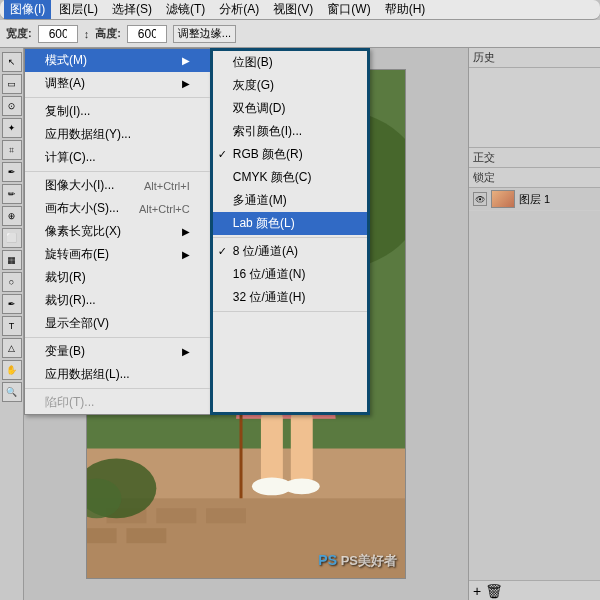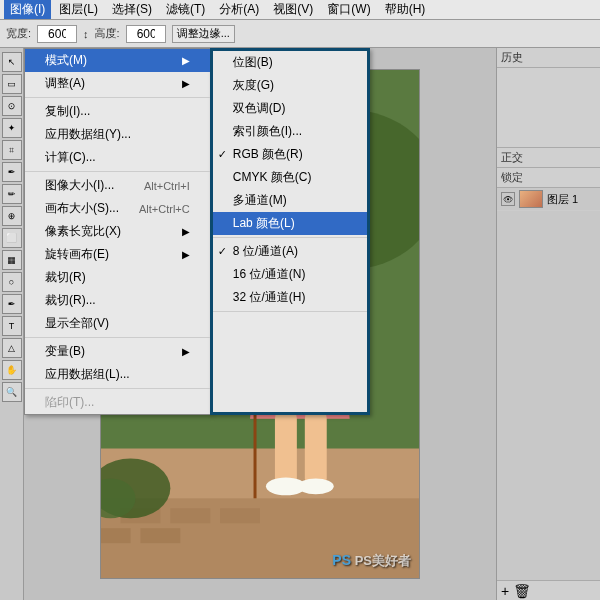--- a/index.html
+++ b/index.html
@@ -14,20 +14,21 @@
 
     
     .menubar {
       height: 20px;
       background: #e8e8e8;
       border-bottom: 1px solid #999;
       display: flex;
       align-items: center;
       padding: 0 4px;
       gap: 2px;
+      border-radius: 7px;
     }
     .menubar-item {
       padding: 1px 6px;
       cursor: pointer;
       font-size: 12px;
       color: #000;
       white-space: nowrap;
     }
     .menubar-item:hover, .menubar-item.active {
       background: #316ac5;
@@ -40,20 +41,21 @@
       background: #e0e0e0;
       border-bottom: 1px solid #999;
       display: flex;
       align-items: center;
       padding: 0 6px;
       gap: 6px;
     }
     .toolbar-label {
       font-size: 11px;
       color: #333;
+      font-weight: bold;
     }
     .toolbar-input {
       width: 40px;
       height: 18px;
       border: 1px solid #999;
       font-size: 12px;
       padding: 0 10px;
       background: #fff;
     }
     .toolbar-btn {
@@ -118,21 +120,21 @@
       position: absolute;
       top: 0; left: 0; right: 0; bottom: 0;
       background: 
         radial-gradient(ellipse at 65% 25%, #f5d5b0 0%, #e8b880 15%, transparent 40%),
         radial-gradient(ellipse at 50% 60%, #e09060 0%, #c07040 20%, transparent 50%),
         linear-gradient(180deg, #5a8050 0%, #4a7040 10%, #888060 20%, #c09870 35%, #e8b080 45%, #d08060 55%, #c07050 65%, #b86040 75%, #f0f0e8 80%, #e8e8e0 85%, #d0c8b0 90%, #c09870 100%);
     }
 
     
     .right-panel {
-      width: 104px;
+      width: 132px;
       background: #c8c8c8;
       border-left: 1px solid #999;
       display: flex;
       flex-direction: column;
     }
 
     
     .dropdown-overlay {
       position: absolute;
       top: 20px;

